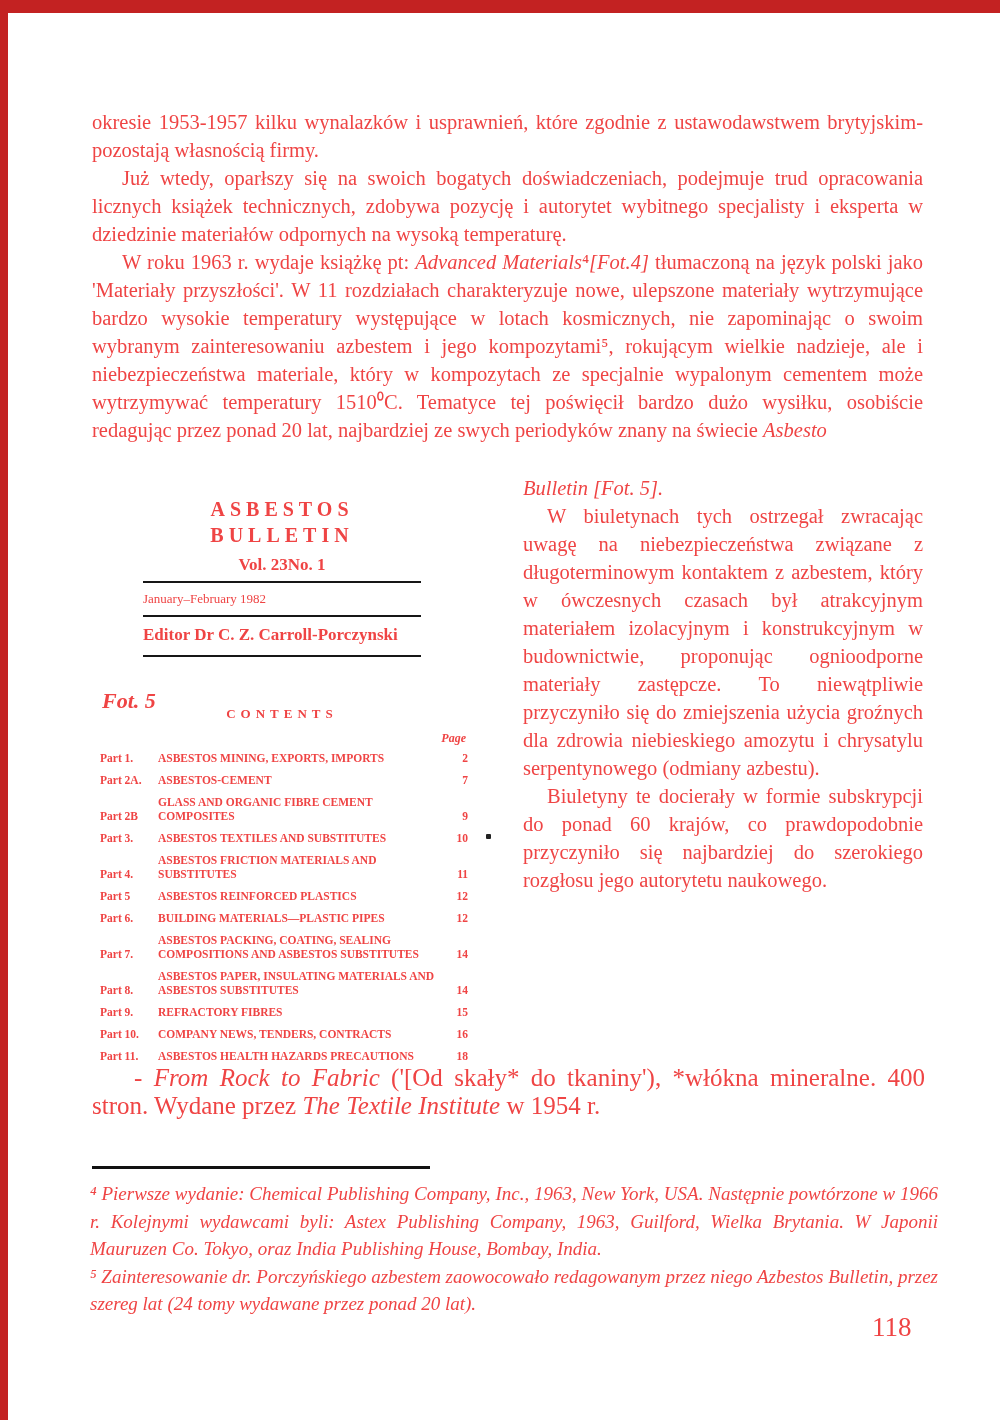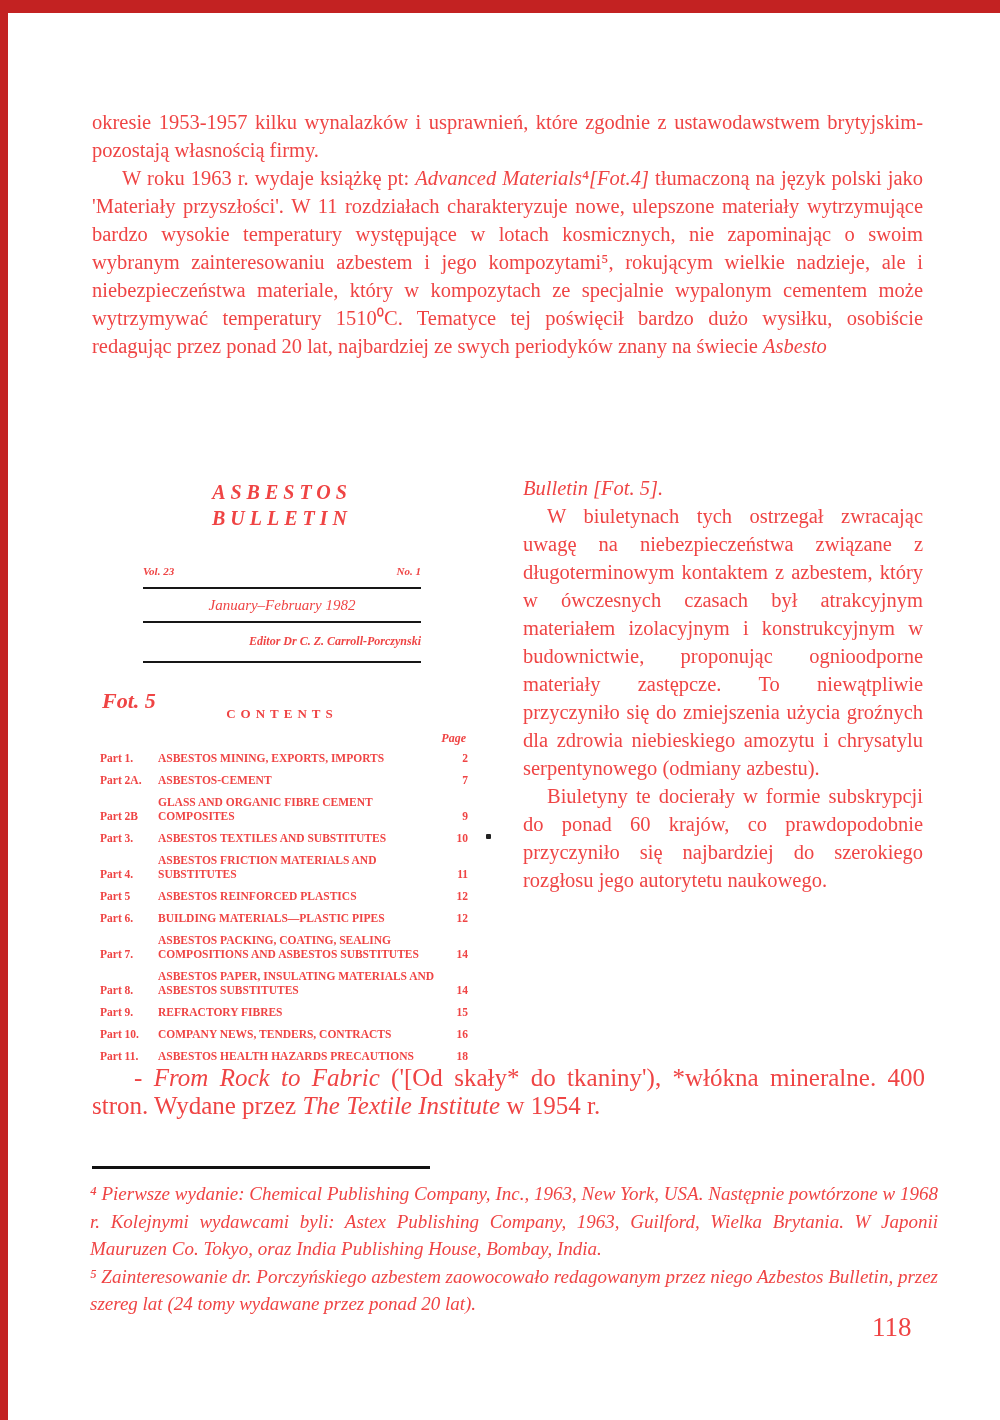--- a/index.html
+++ b/index.html
@@ -17,30 +17,30 @@
   .intro p.noindent{text-indent:0;}
 
   .right-col{position:absolute;left:523px;top:474px;width:400px;
     font-size:20.5px;line-height:28px;text-align:justify;}
   .right-col p{margin:0;text-indent:24px;}
   .right-col p.first{text-indent:0;}
   .right-col p.gap-before{margin-top:10px;}
 
   .it{font-style:italic;}
 
-  .figure-head{position:absolute;left:143px;top:479px;width:278px;font-style:italic;}
+  .figure-head{position:absolute;left:143px;top:496px;width:278px;}
   .bulletin-title{font-size:20px;font-weight:bold;text-align:center;
     letter-spacing:5px;word-spacing:12px;line-height:26px;}
-  .vol-row{display:flex;justify-content:space-between;margin-top:32px;
-    font-size:11px;font-weight:bold;line-height:16px;}
+  .vol-row{display:flex;justify-content:center;margin-top:9px;
+    font-size:17px;font-weight:bold;line-height:16px;}
   .fig-rule{border:none;border-top:2px solid #161616;margin:8px 0 0 0;}
   .fig-rule.r2{margin-top:8px;}
   .fig-rule.r3{margin-top:12px;}
-  .date-line{margin-top:8px;font-size:15px;text-align:center;line-height:16px;}
-  .editor-line{margin-top:10px;font-size:12px;font-weight:bold;text-align:right;line-height:16px;}
+  .date-line{margin-top:8px;font-size:13px;text-align:left;line-height:16px;}
+  .editor-line{margin-top:10px;font-size:17px;font-weight:bold;text-align:left;line-height:16px;}
 
   .fot-label{position:absolute;left:102px;top:688px;
     font-size:22px;font-weight:bold;font-style:italic;}
   .contents-title{position:absolute;left:143px;top:706px;width:278px;
     text-align:center;font-size:13px;font-weight:bold;letter-spacing:5px;}
   .page-head{position:absolute;left:100px;top:731px;width:366px;
     text-align:right;font-size:12px;font-weight:bold;font-style:italic;}
 
   .toc{position:absolute;left:100px;top:751px;width:368px;}
   .toc-row{display:flex;align-items:flex-end;margin-bottom:8px;
@@ -66,20 +66,21 @@
 </head>
 <body>
 
 <div class="page">
 
   <div class="edge-top" style="background: rgb(195, 34, 34);"></div>
   <div class="edge-left" style="background: rgb(195, 34, 34);"></div>
 
   <div class="intro">
     <p class="noindent"><span>okresie 1953-1957 kilku wynalazków i usprawnień, które zgodnie z ustawodawstwem brytyjskim-pozostają własnością firmy.</span></p>
+    <p><span>Już wtedy, oparłszy się na swoich bogatych doświadczeniach, podejmuje trud opracowania licznych książek technicznych, zdobywa pozycję i autorytet wybitnego specjalisty i eksperta w dziedzinie materiałów odpornych na wysoką temperaturę.</span></p>
     <p><span>W roku 1963 r. wydaje książkę pt: </span><span class="it">Advanced Materials</span><span>⁴</span><span class="it">[Fot.4]</span><span> tłumaczoną na język polski jako 'Materiały przyszłości'. W 11 rozdziałach charakteryzuje nowe, ulepszone materiały wytrzymujące bardzo wysokie temperatury występujące w lotach kosmicznych, nie zapominając o swoim wybranym zainteresowaniu azbestem i jego kompozytami⁵, rokującym wielkie nadzieje, ale i niebezpieczeństwa materiale, który w kompozytach ze specjalnie wypalonym cementem  może wytrzymywać temperatury 1510⁰C. Tematyce tej poświęcił bardzo dużo wysiłku, osobiście redagując przez ponad 20 lat, najbardziej ze swych periodyków znany na świecie </span><span class="it">Asbesto</span></p>
   </div>
 
   <div class="figure-head">
     <div class="bulletin-title">ASBESTOS BULLETIN</div>
     <div class="vol-row">
       <span>Vol. 23</span>
       <span>No. 1</span>
     </div>
     <hr class="fig-rule">
@@ -164,19 +165,19 @@
     <p class="first"><span class="it">Bulletin [Fot. 5].</span></p>
     <p>W biuletynach tych ostrzegał zwracając uwagę na niebezpieczeństwa związane z długoterminowym kontaktem z azbestem, który w ówczesnych czasach był atrakcyjnym materiałem izolacyjnym i konstrukcyjnym w budownictwie, proponując ognioodporne materiały zastępcze. To niewątpliwie przyczyniło się do zmiejszenia użycia groźnych dla zdrowia niebieskiego amozytu i chrysatylu serpentynowego (odmiany azbestu).</p>
     <p>Biuletyny te docierały w formie subskrypcji do ponad 60 krajów, co prawdopodobnie przyczyniło się najbardziej do szerokiego rozgłosu jego autorytetu naukowego.</p>
   </div>
 
   <div class="book-item"><span>- </span><span class="it">From Rock to Fabric</span><span> ('[Od skały* do tkaniny'), *włókna mineralne. 400 stron. Wydane przez </span><span class="it">The Textile Institute</span><span> w 1954 r.</span></div>
 
   <div class="fn-rule"></div>
 
   <div class="footnotes">
-    <p>⁴ Pierwsze wydanie: Chemical Publishing Company, Inc., 1963, New York, USA. Następnie powtórzone w 1968 r. Kolejnymi wydawcami byli: Astex Publishing Company, 1963, Guilford, Wielka Brytania. W Japonii Mauruzen Co. Tokyo, oraz India Publishing House, Bombay, India.</p>
+    <p>⁴ Pierwsze wydanie: Chemical Publishing Company, Inc., 1963, New York, USA. Następnie powtórzone w 1966 r. Kolejnymi wydawcami byli: Astex Publishing Company, 1963, Guilford, Wielka Brytania. W Japonii Mauruzen Co. Tokyo, oraz India Publishing House, Bombay, India.</p>
     <p>⁵ Zainteresowanie dr. Porczyńskiego azbestem zaowocowało redagowanym przez niego Azbestos Bulletin, przez szereg lat (24 tomy wydawane przez ponad 20 lat).</p>
   </div>
 
   <div class="pageno">118</div>
 
 </div>
 
 </body></html>

